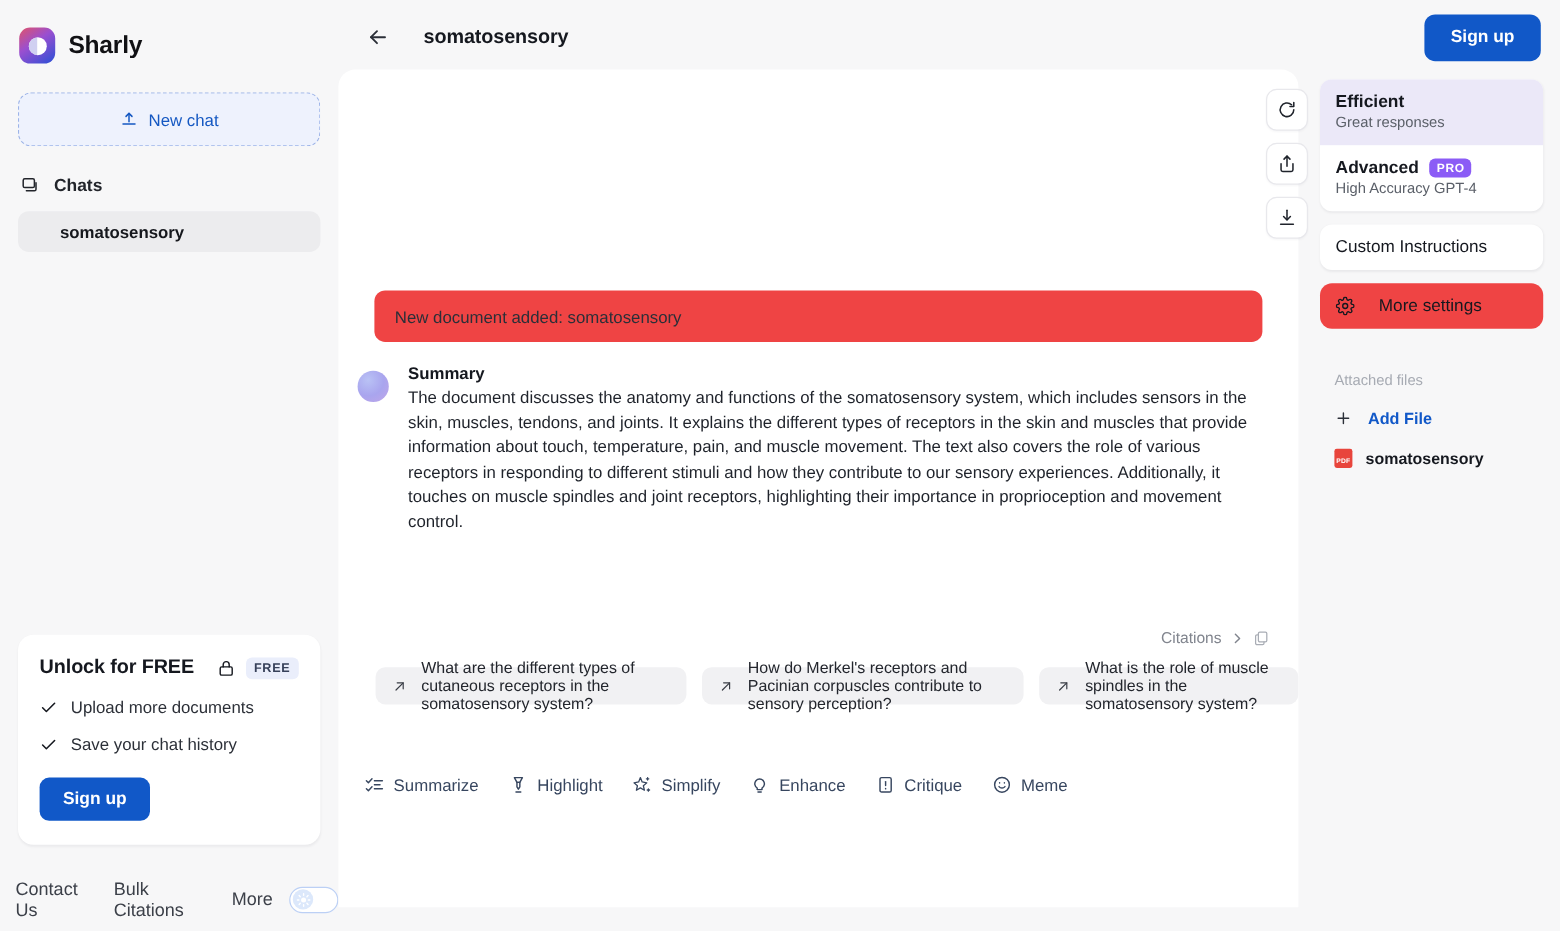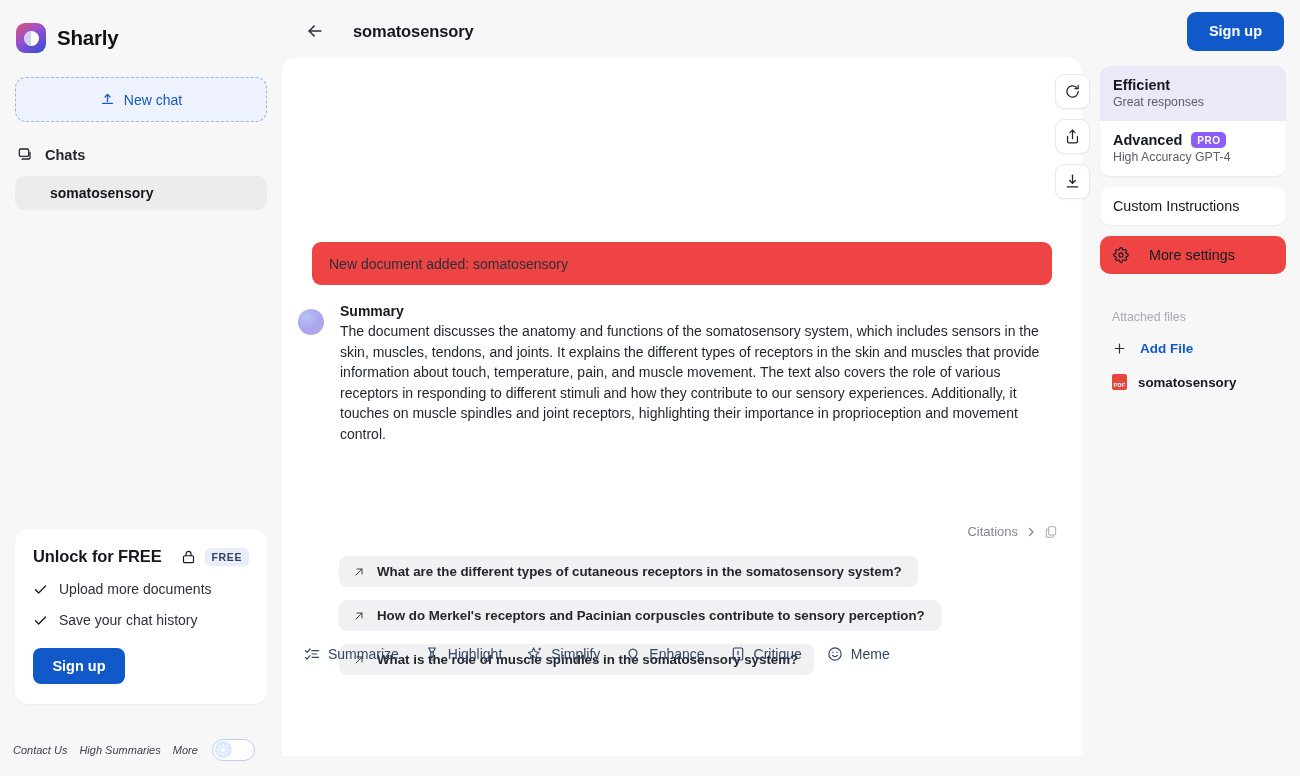--- a/index.html
+++ b/index.html
@@ -86,21 +86,21 @@
     background: #1158c8; border-radius: 8px; border: none;
     color: #fff; font-size: 14.5px; font-weight: 700;
     font-family: "Liberation Sans", sans-serif;
     cursor: pointer;
   }
 
   .footer-links {
     display: flex; align-items: center; gap: 12px;
     padding: 19px 0 0 13px; height: 72px;
   }
-  .footer-links .lnk { font-size: 11px; color: #3c4049; cursor: pointer; font-style: italic; }
+  .footer-links .lnk { font-size: 15px; color: #3c4049; cursor: pointer; }
   .theme-toggle {
     width: 43px; height: 22px; border-radius: 13px;
     border: 1.3px solid #bcd0f5; background: #ffffff;
     display: flex; align-items: center; padding: 2px;
     cursor: pointer; margin-left: 2px;
   }
   .theme-toggle .knob {
     width: 17px; height: 17px; border-radius: 50%;
     background: #dce8fb; display: flex; align-items: center; justify-content: center;
   }
@@ -157,21 +157,21 @@
   .msg-body { flex: 1 1 auto; }
   .msg-title { font-size: 14px; font-weight: 700; color: #15181f; margin-bottom: 2px; }
   .msg-text { font-size: 14px; line-height: 20.6px; color: #1f232b; }
 
   .citations {
     position: absolute; right: 24px; top: 466px;
     display: flex; align-items: center; gap: 7px; cursor: pointer;
   }
   .citations .lbl { font-size: 13px; color: #81858e; }
 
-  .chips { position: absolute; left: 57px; top: 498px; display: flex; flex-direction: column; gap: 13px; font-weight: bold; }
+  .chips { position: absolute; left: 31px; top: 498px; display: flex; gap: 13px; }
   .chip {
     display: inline-flex; align-items: center; gap: 12px;
     height: 31px; background: #f1f1f3; border-radius: 8px;
     padding: 0 16px 0 14px; cursor: pointer; align-self: flex-start;
   }
   .chip .lbl { font-size: 13.3px; color: #23262d; }
 
   .actions-row {
     position: absolute; left: 22px; bottom: 94px;
     display: flex; align-items: center; gap: 25px;
@@ -323,21 +323,21 @@
             </svg>
         </span>
         <span class="lbl">Save your chat history</span>
       </div>
 
       <button class="promo-btn">Sign up</button>
     </div>
 
     <div class="footer-links">
       <span class="lnk">Contact Us</span>
-      <span class="lnk">High Summaries</span>
+      <span class="lnk">Bulk Citations</span>
       <span class="lnk">More</span>
       <div class="theme-toggle">
         <div class="knob">
           <svg width="12" height="12" viewBox="0 0 24 24" fill="none" stroke="#ffffff" stroke-width="2.4" stroke-linecap="round">
             <circle cx="12" cy="12" r="4.2" fill="#ffffff" stroke="none"></circle>
             <path d="M12 1.5v2.6M12 19.9v2.6M22.5 12h-2.6M4.1 12H1.5M19.4 4.6l-1.8 1.8M6.4 17.6l-1.8 1.8M19.4 19.4l-1.8-1.8M6.4 6.4L4.6 4.6"></path>
           </svg>
         </div>
       </div>
     </div>

